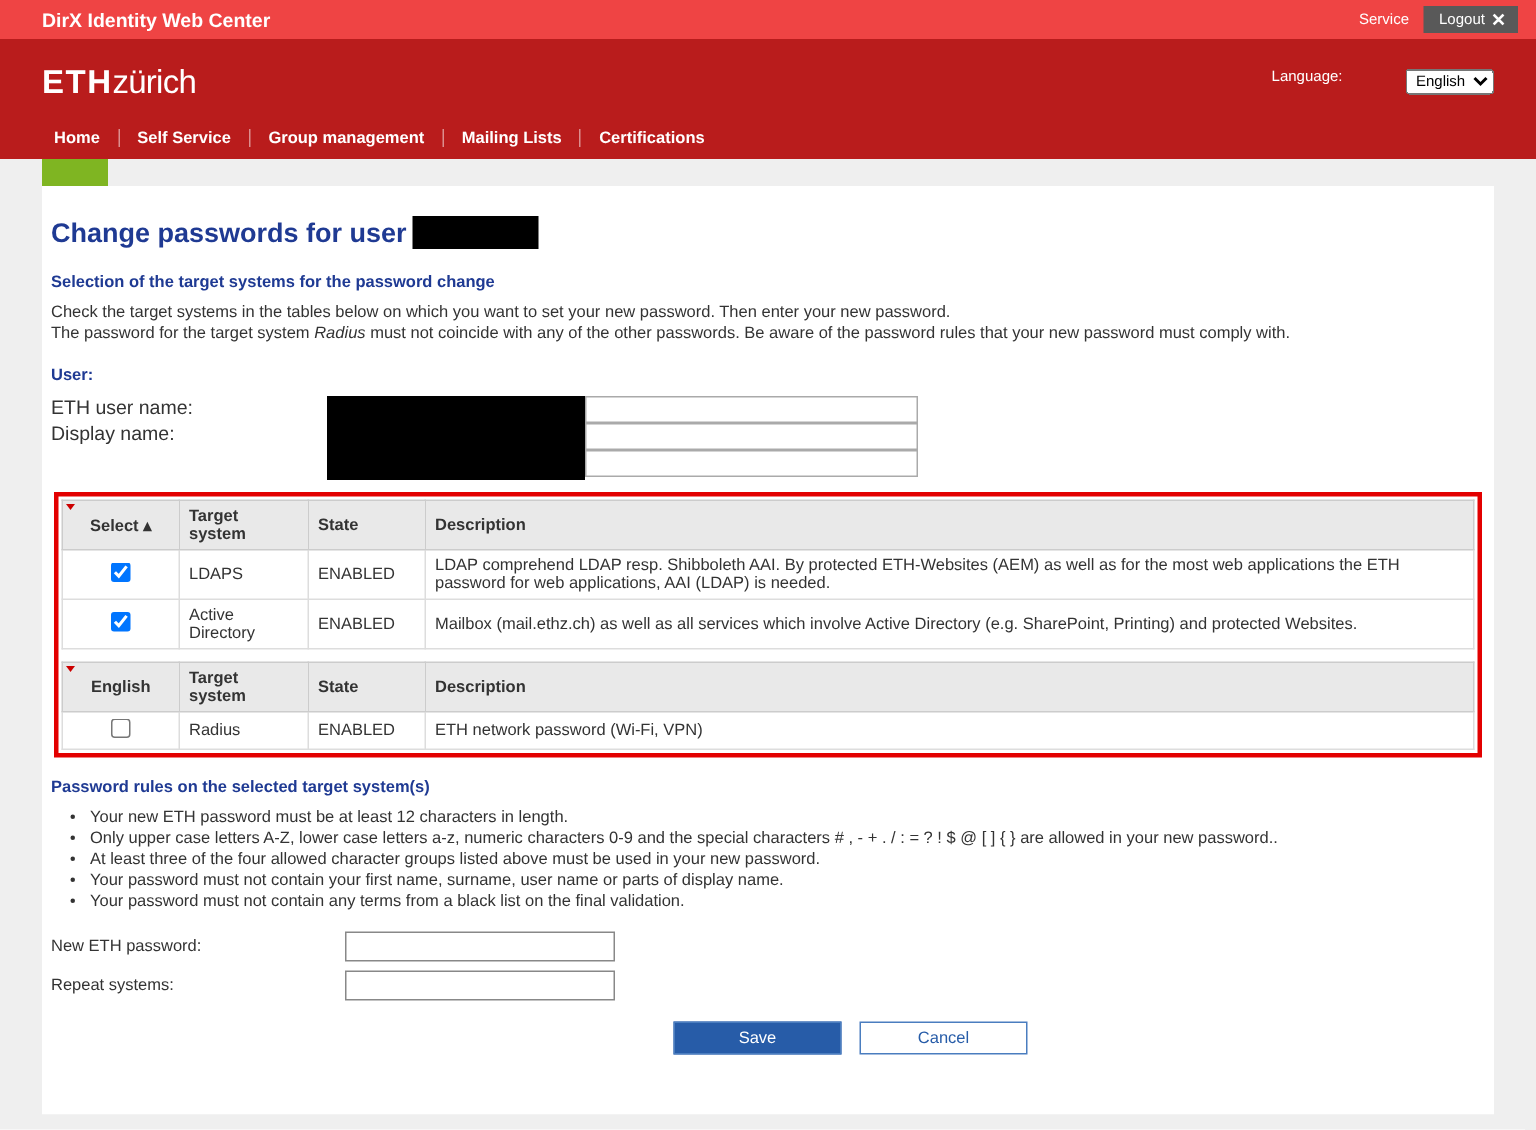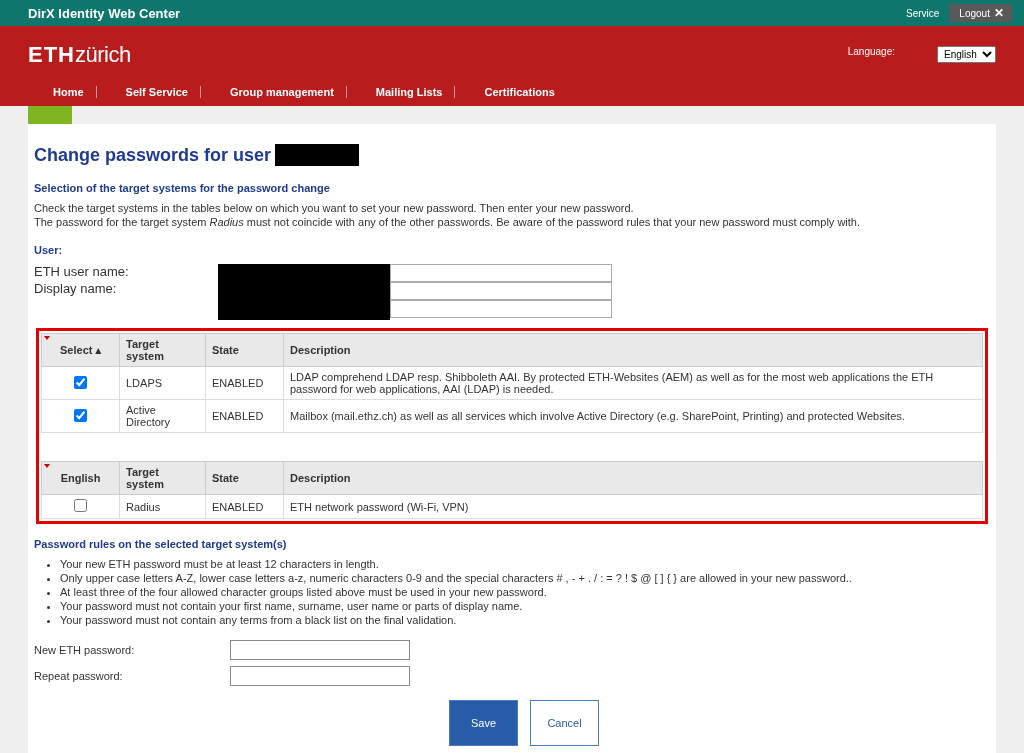--- a/index.html
+++ b/index.html
@@ -1,32 +1,32 @@
 <!DOCTYPE html>
 <html><head>
 <meta charset="utf-8">
 <style>
   * { box-sizing: border-box; margin: 0; padding: 0; }
   body { font-family: Arial, Helvetica, sans-serif; font-size: 11px; background: #efefef; color: #333; width:1024px; }
-  .topbar { background: #0f766e; color: #fff; display: flex; align-items: center; justify-content: space-between; padding: 4px 12px 4px 28px; height: 26px; }
+  .topbar { background: #ef4444; color: #fff; display: flex; align-items: center; justify-content: space-between; padding: 4px 12px 4px 28px; height: 26px; }
   .topbar-title { font-size: 13px; font-weight: bold; }
   .topbar-right { display: flex; align-items: center; gap: 10px; }
   .welcome { font-size: 10px; }
   .logout-btn { background: #595959; color: #fff; border: none; padding: 2px 8px 2px 10px; font-size: 10px; cursor: pointer; display: flex; align-items: center; gap: 4px; }
   .logout-x { font-weight: bold; font-size: 12px; }
 
   .greenbar { background: #b91c1c; padding: 16px 28px 0 28px; position: relative; }
   .logo-row { display: flex; justify-content: space-between; align-items: flex-start; }
   .eth-logo { color: #fff; font-size: 22px; font-weight: normal; font-family: Arial, sans-serif; letter-spacing: -0.5px; }
   .eth-logo .bold { font-weight: 800; letter-spacing: 1px; }
   .lang-area { color: #fff; font-size: 10px; display: flex; align-items: flex-start; gap: 22px; margin-top: 4px; }
   .lang-select { font-size: 10px; padding: 1px 2px; margin-left: 20px; }
 
   .nav-row { display: flex; align-items: center; margin-top: 18px; padding-bottom: 8px; }
-  .nav-row a { color: #fff; text-decoration: none; font-size: 11px; font-weight: bold; padding: 0 12px; border-right: 1px solid rgba(255,255,255,0.5); margin-left: 17px; }
+  .nav-row a { color: #fff; text-decoration: none; font-size: 11px; font-weight: bold; padding: 0 12px; border-right: 1px solid rgba(255,255,255,0.5); }
   .nav-row a:last-child { border-right: none; }
   .nav-row a:first-child { padding-left: 8px; }
 
   .active-tab { background: #7fb522; height: 18px; width: 44px; margin-left: 28px; }
 
   .content { background: #fff; margin: 0 28px; padding: 20px 0 40px 0; }
   .inner { padding: 0 6px; }
 
   h1 { color: #1f3a93; font-size: 18px; font-weight: bold; margin-bottom: 16px; display: flex; align-items: flex-end; gap: 4px; }
   .redacted-big { background: #000; display: inline-block; width: 84px; height: 22px; vertical-align: middle; }
@@ -35,39 +35,39 @@
   .para { font-size: 11px; color: #333; margin-bottom: 2px; }
   .para em { font-style: italic; }
 
   .user-block { margin-top: 16px; }
   .user-row { display: flex; align-items: center; margin-bottom: 2px; }
   .user-label { width: 184px; font-size: 13px; color: #333; }
   .redacted-box { background: #000; width: 172px; height: 18px; }
   .user-input-box { border: 1px solid #aaa; height: 18px; width: 222px; background: #fff; }
 
   .redbox { border: 3px solid #e30000; margin: 8px 2px 14px 2px; padding: 2px 2px; }
-  table { width: 100%; border-collapse: collapse; font-size: 11px; margin-bottom: 28px; }
+  table { width: 100%; border-collapse: collapse; font-size: 11px; margin-bottom: 8px; }
   table:last-child { margin-bottom: 0; }
   th { background: #e9e9e9; border: 1px solid #ccc; text-align: left; padding: 4px 6px; font-weight: bold; position: relative; }
   th.sorted::before { content: ''; position: absolute; left: 2px; top: 2px; width: 0; height: 0; border-left: 3px solid transparent; border-right: 3px solid transparent; border-top: 4px solid #c00; }
   td { border: 1px solid #ddd; padding: 4px 6px; vertical-align: middle; }
   .col-select { width: 78px; text-align: center; }
   .col-target { width: 86px; }
   .col-state { width: 78px; }
   input[type=checkbox] { cursor: pointer; }
 
   .rules-list { margin: 4px 0 14px 26px; }
   .rules-list li { font-size: 11px; margin-bottom: 2px; }
 
   .pw-row { display: flex; align-items: center; margin-bottom: 6px; }
   .pw-label { width: 196px; font-size: 11px; }
   .pw-input { border: 1px solid #888; width: 180px; height: 20px; padding: 2px 4px; font-size: 11px; }
 
   .btn-row { margin-top: 14px; display: flex; gap: 12px; margin-left: 415px; }
-  .btn { width: 69px; text-align: center; padding: 16px 0; font-size: 11px; cursor: pointer; border: 1px solid #4a7dbf; }
+  .btn { width: 112px; text-align: center; padding: 4px 0; font-size: 11px; cursor: pointer; border: 1px solid #4a7dbf; }
   .btn-save { background: #275ca8; color: #fff; }
   .btn-cancel { background: #fff; color: #275ca8; }
 </style>
 </head>
 <body>
 
 <div class="topbar">
   <div class="topbar-title">DirX Identity Web Center</div>
   <div class="topbar-right">
     <span class="welcome">Service</span>
@@ -190,21 +190,21 @@
       <li>At least three of the four allowed character groups listed above must be used in your new password.</li>
       <li>Your password must not contain your first name, surname, user name or parts of display name.</li>
       <li>Your password must not contain any terms from a black list on the final validation.</li>
     </ul>
 
     <div class="pw-row">
       <div class="pw-label">New ETH password:</div>
       <input type="password" class="pw-input" style="">
     </div>
     <div class="pw-row">
-      <div class="pw-label">Repeat password:</div>
+      <div class="pw-label">Repeat systems:</div>
       <input type="password" class="pw-input" style="">
     </div>
 
     <div class="btn-row">
       <button class="btn btn-save">Save</button>
       <button class="btn btn-cancel">Cancel</button>
     </div>
 
   </div>
 </div>

